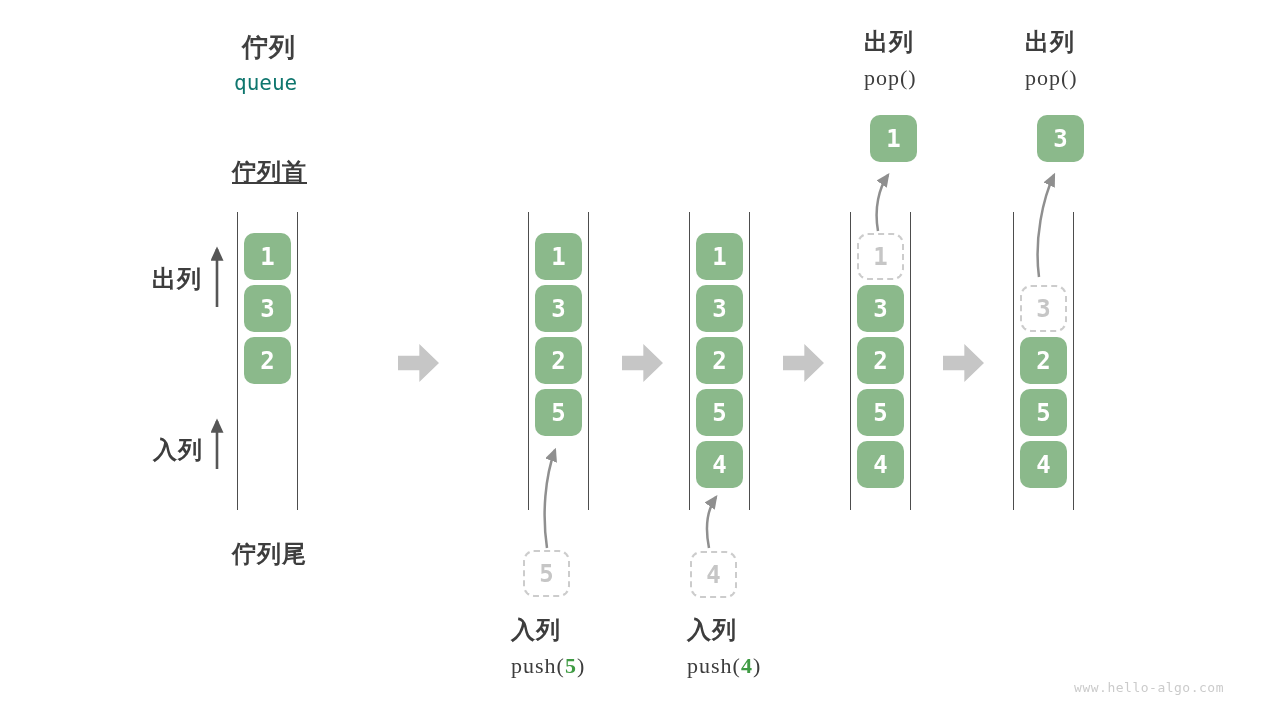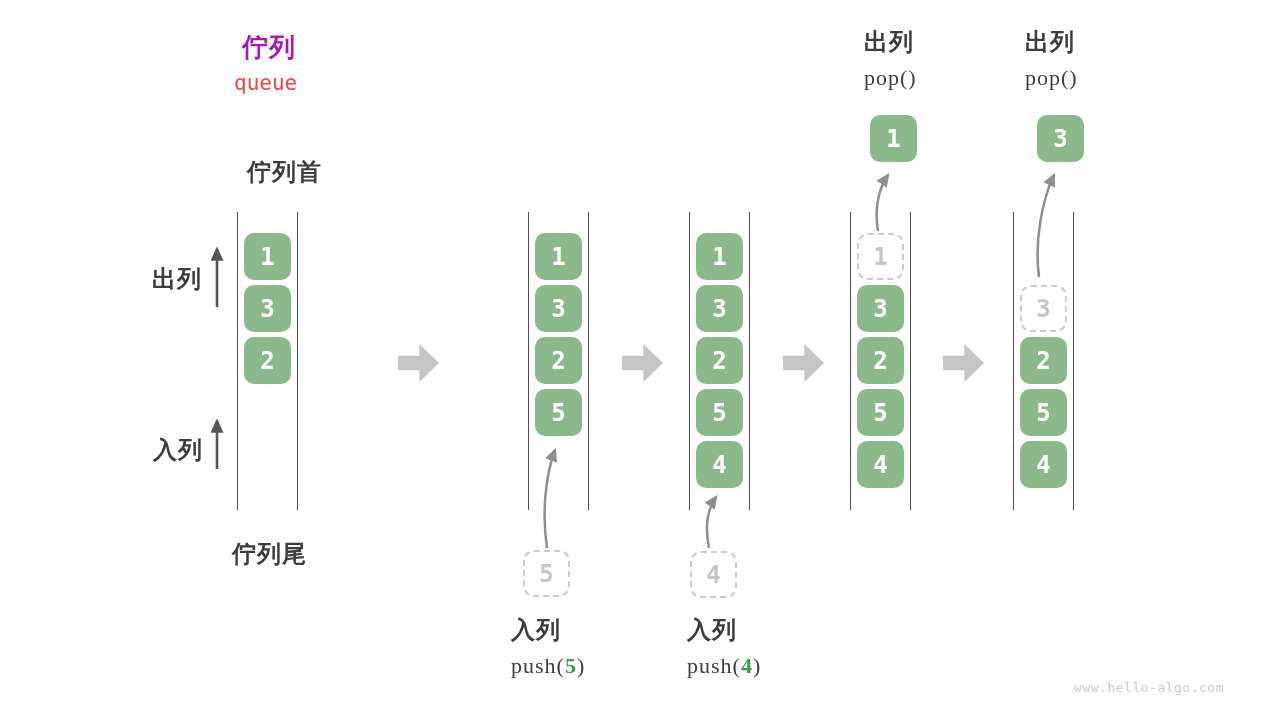--- a/index.html
+++ b/index.html
@@ -3,22 +3,22 @@
 <meta charset="utf-8">
 <style>
   html,body { margin:0; padding:0; background:#ffffff; }
   #canvas {
     position:relative; width:1280px; height:720px; background:#ffffff;
     overflow:hidden;
     font-family:"Liberation Sans","DejaVu Sans",sans-serif;
     color:#3d3d3d;
   }
   .abs { position:absolute; }
-  .title-zh { font-size:26px; font-weight:bold; color:#a21caf; letter-spacing:1px; }
-  .title-en { font-size:21px; font-family:"DejaVu Sans Mono",monospace; color:#ef4444; }
+  .title-zh { font-size:26px; font-weight:bold; color:#404040; letter-spacing:1px; }
+  .title-en { font-size:21px; font-family:"DejaVu Sans Mono",monospace; color:#0f766e; }
   .side-label { font-size:24px; font-weight:bold; color:#3d3d3d; letter-spacing:1px; }
   .queue-walls {
     border-left:1.5px solid #4d4d4d; border-right:1.5px solid #4d4d4d;
     box-sizing:border-box; background:transparent;
   }
   .cell {
     position:absolute; width:47px; height:47px; border-radius:10px;
     background:#8bb98b; color:#ffffff;
     font-family:"DejaVu Sans Mono",monospace; font-weight:bold; font-size:24px;
     display:flex; align-items:center; justify-content:center;
@@ -42,21 +42,21 @@
   svg.overlay { position:absolute; left:0; top:0; pointer-events:none; }
 </style>
 </head>
 <body>
 
 <div id="canvas">
 
   <div class="abs title-zh" style="left:242px; top:30px;">佇列</div>
   <div class="abs title-en" style="left:234px; top:71px;">queue</div>
 
-  <div class="abs side-label" style="left:247px; top:156px;">佇列首</div>
+  <div class="abs side-label" style="left:232px; top:156px;text-decoration:underline;">佇列首</div>
   <div class="abs side-label" style="left:152px; top:263px;">出列</div>
   <div class="abs side-label" style="left:153px; top:434px;">入列</div>
   <div class="abs side-label" style="left:232px; top:538px;">佇列尾</div>
 
   <div id="queues-layer">
       <div class="abs" style="left: 0px; top: 0px;">
         <div class="abs queue-walls" style="left: 237px; top: 212px; width: 61px; height: 298px;"></div>
         <div class="cell" style="left: 244px; top: 233px;">1</div>
         <div class="cell" style="left: 244px; top: 285px;">3</div>
         <div class="cell" style="left: 244px; top: 337px;">2</div>

